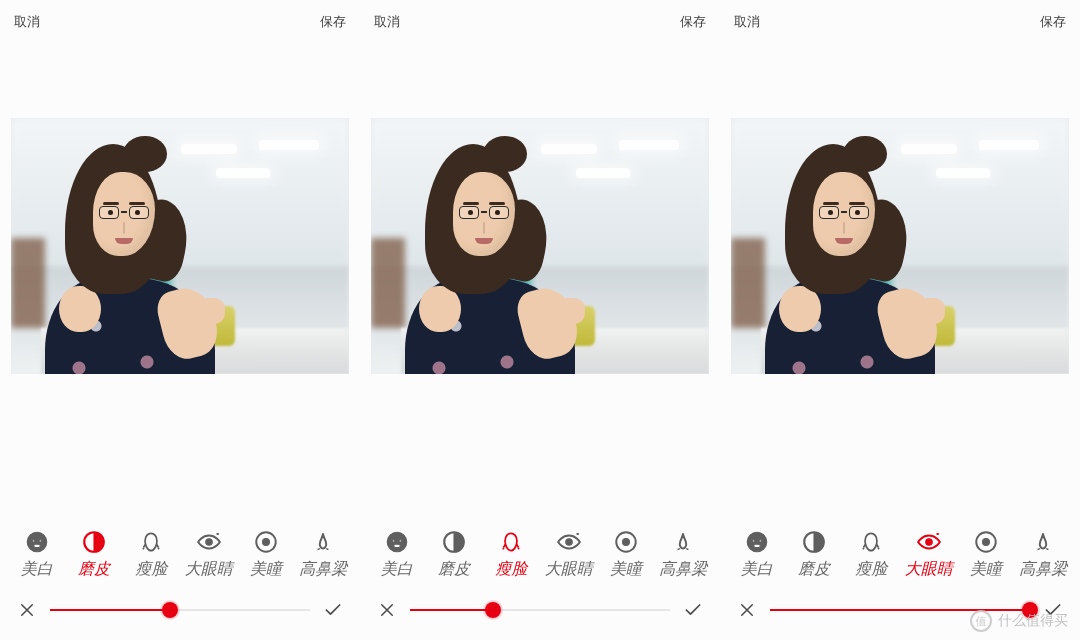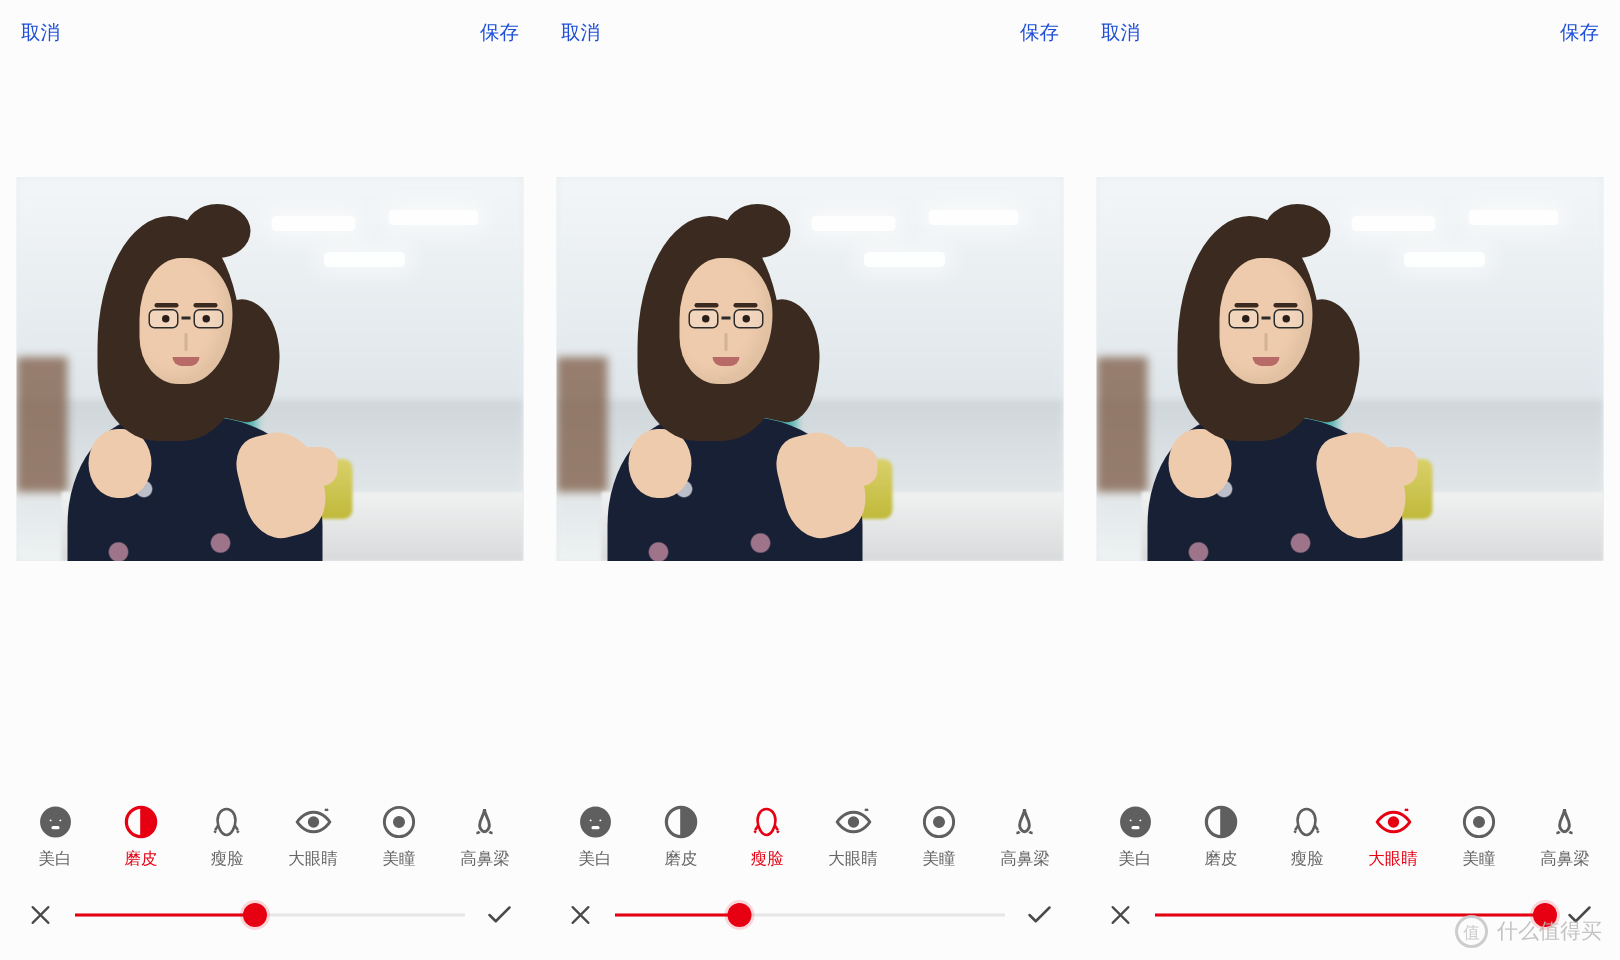--- a/index.html
+++ b/index.html
@@ -1,19 +1,19 @@
 <!DOCTYPE html>
 <html><head>
 <meta charset="utf-8">
 <style>
   * { box-sizing: border-box; margin: 0; padding: 0; }
   html, body { width: 1080px; height: 640px; background: #fff; font-family: -apple-system, "PingFang SC", "Microsoft YaHei", sans-serif; overflow: hidden; }
   .stage { position: relative; width: 1080px; height: 640px; display: flex; }
   .panel { position: relative; width: 360px; height: 640px; background: #fcfcfc; }
-  .topbar { position: absolute; top: 0; left: 0; right: 0; height: 36px; padding: 8px 14px 0 14px; display: flex; justify-content: space-between; align-items: center; font-size: 13px; color: #1d4ed8; }
+  .topbar { position: absolute; top: 0; left: 0; right: 0; height: 36px; padding: 8px 14px 0 14px; display: flex; justify-content: space-between; align-items: center; font-size: 13px; color: #404040; }
   .topbar span { cursor: pointer; }
   .photo { position: absolute; top: 118px; left: 11px; width: 338px; height: 256px; overflow: hidden; background: #e7ebee; }
   
   .scene { position: absolute; inset: 0; }
   .ceiling { position:absolute; top:0; left:0; right:0; height:58%; background: linear-gradient(#f3f6f8,#dfe6ea); filter: blur(3px); }
   .light { position:absolute; height:10px; border-radius:3px; background: rgba(255,255,255,0.9); box-shadow:0 0 14px 6px rgba(255,255,255,0.5); }
   .l1{top:26px;left:170px;width:56px}
   .l2{top:22px;left:248px;width:60px}
   .l3{top:50px;left:205px;width:54px}
   .wall { position:absolute; top:58%; left:0; right:0; bottom:0; background: linear-gradient(#cfd6da,#eef2f3); filter: blur(2px); }
@@ -39,21 +39,21 @@
   .face .mouth{position:absolute;top:66px;left:50%;width:18px;height:6px;background:#b86a66;border-radius:0 0 10px 10px;transform:translateX(-50%)}
   .body { position:absolute; top:160px; left:34px; width:170px; height:120px; background:#172035; border-radius:32% 46% 0 0/60% 60% 0 0; overflow:hidden; }
   .body::before{content:"";position:absolute;inset:0;background:radial-gradient(circle at 30% 40%, #e7e7ef 0 5px, transparent 6px),radial-gradient(circle at 60% 70%, #c08aa0 0 6px, transparent 7px),radial-gradient(circle at 75% 30%, #e7e7ef 0 5px, transparent 6px),radial-gradient(circle at 20% 75%, #c08aa0 0 6px, transparent 7px);opacity:.8}
   .shoulder-cut{position:absolute;top:168px;left:48px;width:42px;height:46px;background:#eecbac;border-radius:50%/55%}
   .arm  { position:absolute; top:170px; left:150px; width:54px; height:70px; background:#eecbac; border-radius:30% 50% 40% 40%; transform:rotate(-14deg); }
   .hand { position:absolute; top:180px; left:186px; width:28px; height:26px; background:#eecbac; border-radius:40%; }
   
   .tools { position:absolute; left:0; right:0; bottom:60px; display:flex; justify-content:space-around; padding:0 8px; }
   .tool { width:48px; text-align:center; cursor:pointer; }
   .tool .ic { width:26px; height:26px; margin:0 auto 4px; }
-  .tool .lb { font-size:11px; color:#666; }
+  .tool .lb { font-size:16px; color:#666;font-style:italic; }
   .tool.active .lb { color:#e60012; }
   .tool.active svg { stroke:#e60012; fill:#e60012; }
   .tool svg { stroke:#5f5f5f; fill:#5f5f5f; }
   
   .slider-row { position:absolute; left:0; right:0; bottom:12px; height:36px; display:flex; align-items:center; padding:0 16px; gap:12px; }
   .xbtn, .vbtn { width:22px; height:22px; display:flex; align-items:center; justify-content:center; cursor:pointer; color:#4a4a4a; }
   .track { position:relative; flex:1; height:2px; background:#e6e6e6; }
   .fill  { position:absolute; top:0; left:0; height:2px; background:#e60012; }
   .thumb { position:absolute; top:50%; width:16px; height:16px; background:#e60012; border-radius:50%; transform:translate(-50%,-50%); box-shadow:0 0 0 2px rgba(230,0,18,.15); }
   

